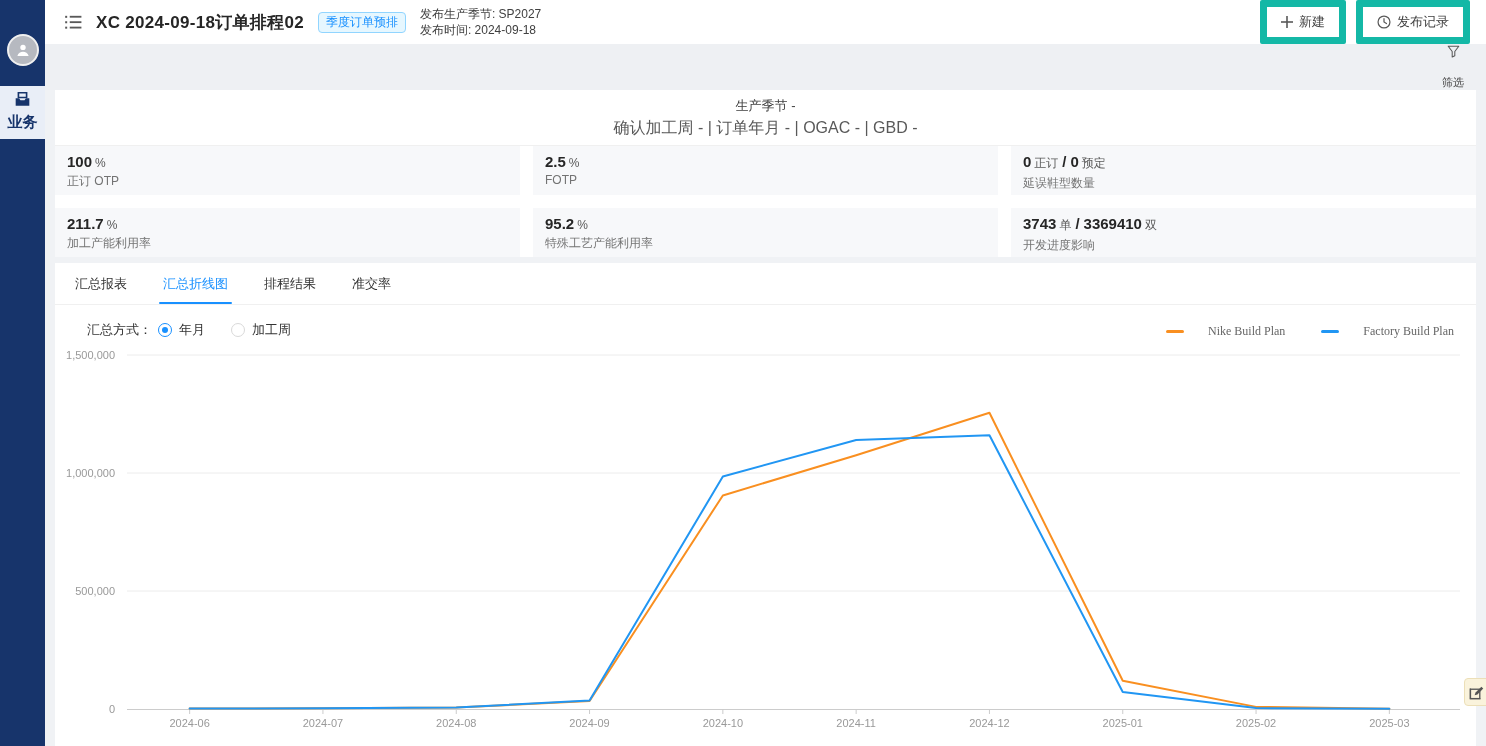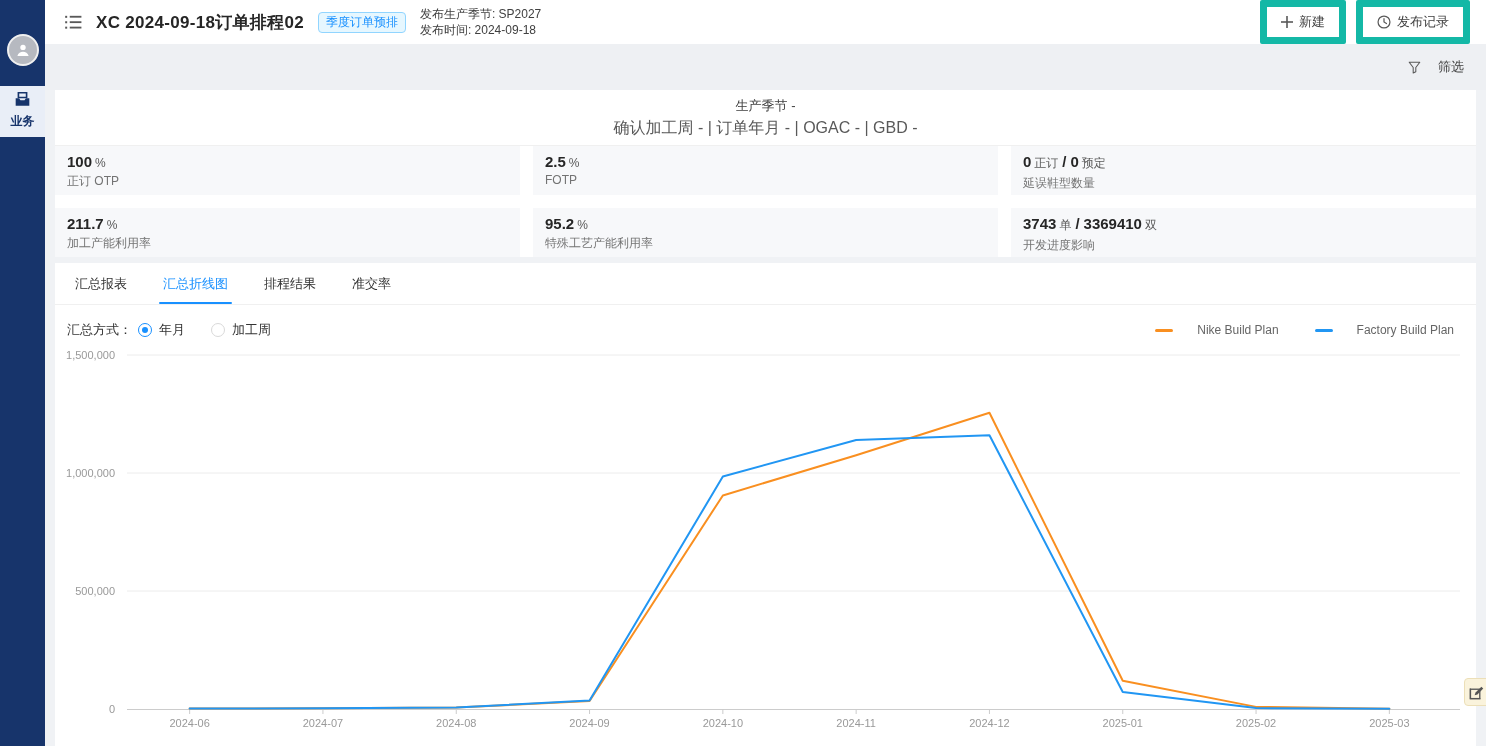--- a/index.html
+++ b/index.html
@@ -4,38 +4,38 @@
 <style>
   * { margin:0; padding:0; box-sizing:border-box; }
   html,body { width:1486px; height:746px; overflow:hidden; background:#f0f2f5;
               font-family:"Liberation Sans","DejaVu Sans",sans-serif; color:#262626; }
 
   
   .sidebar { position:fixed; left:0; top:0; width:45px; height:746px; background:#17346b; z-index:10; }
   .avatar { width:32px; height:32px; border-radius:50%; background:#b6b9c0; border:2px solid #f0f0f0;
             margin:34px auto 0; display:flex; align-items:center; justify-content:center; cursor:pointer; }
   .nav-item { margin-top:20px; background:#e9eef7; padding:6px 0 7px; text-align:center; cursor:pointer; }
-  .nav-item .nav-label { display:block; font-size:12px; font-weight:bold; color:#17346b; margin-top:2px; }
+  .nav-item .nav-label { display:block; font-size:15px; font-weight:bold; color:#17346b; margin-top:2px; }
 
   
   .main { margin-left:45px; }
 
   .topbar { height:44px; background:#fff; display:flex; align-items:center; padding:0 16px 0 20px; }
   .list-icon { color:#595959; margin-right:14px; cursor:pointer; display:flex; }
   .page-title { font-size:17px; font-weight:bold; color:#262626; letter-spacing:.3px; }
   .badge { margin-left:14px; font-size:12px; color:#1890ff; background:#e6f7ff; border:1px solid #91d5ff;
            border-radius:4px; padding:1px 7px; white-space:nowrap; }
   .meta { margin-left:14px; font-size:12px; color:#404040; line-height:16px; }
   .topbar-right { margin-left:auto; display:flex; gap:10px; }
   .btn { display:flex; align-items:center; gap:6px; font-size:13px; color:#404040; background:#fff;
          border:7px solid #14b8a6; border-radius:2px; padding:6px 14px; cursor:pointer; }
 
   .filterbar { height:46px; background:#eef0f3; display:flex; align-items:center; justify-content:flex-end;
                padding-right:22px; }
-  .filter-btn { display:flex; align-items:center; gap:17px; font-size:13px; color:#404040; cursor:pointer; }
+  .filter-btn { display:flex; align-items:center; gap:17px; font-size:11px; color:#404040; cursor:pointer;flex-direction:column; }
 
   .panel { background:#fff; margin:0 10px; }
 
   .summary-head { text-align:center; padding:7px 0 6px; border-bottom:1px solid #f0f0f0; }
   .summary-line1 { font-size:13px; color:#404040; }
   .summary-line2 { font-size:16px; color:#595959; margin-top:3px; }
 
   .stats-grid { display:grid; grid-template-columns:repeat(3,1fr); gap:13px; background:#fff; }
   .stat-card { background:#f7f8fa; height:49px; padding:7px 12px 0; }
   .stat-value { font-size:15px; font-weight:bold; color:#262626; }
@@ -44,21 +44,21 @@
   .stat-label { font-size:12px; color:#737373; margin-top:3px; }
 
   .panel2 { margin-top:6px; height:494px; }
   .tabs-row { display:flex; gap:36px; padding:0 20px; height:42px; align-items:center;
               border-bottom:1px solid #f0f0f0; }
   .tab { font-size:13px; color:#333; cursor:pointer; position:relative; height:100%; display:flex; align-items:center; }
   .tab.active { color:#1890ff; }
   .tab.active::after { content:""; position:absolute; left:-4px; right:-4px; bottom:0; height:2px;
                        background:#1890ff; border-radius:2px; }
 
-  .controls-row { display:flex; align-items:center; padding:16px 22px 6px 12px; }
+  .controls-row { display:flex; align-items:flex-end; padding:16px 22px 6px 32px;font-family:Liberation Serif, serif; }
   .group-label { font-size:13px; color:#333; margin-right:6px; }
   .radio-opt { display:flex; align-items:center; gap:7px; margin-right:26px; cursor:pointer; font-size:13px; color:#333; }
   .radio-dot { width:14px; height:14px; border-radius:50%; border:1px solid #d9d9d9; background:#fff; position:relative; }
   .radio-opt.checked .radio-dot { border-color:#1890ff; }
   .radio-opt.checked .radio-dot::after { content:""; position:absolute; left:3px; top:3px; width:6px; height:6px;
                                          border-radius:50%; background:#1890ff; }
   .legend { margin-left:auto; display:flex; gap:36px; }
   .legend-item { display:flex; align-items:center; gap:24px; cursor:pointer; font-size:12px; color:#666; }
   .legend-dash { width:18px; height:3px; border-radius:2px; }
 

